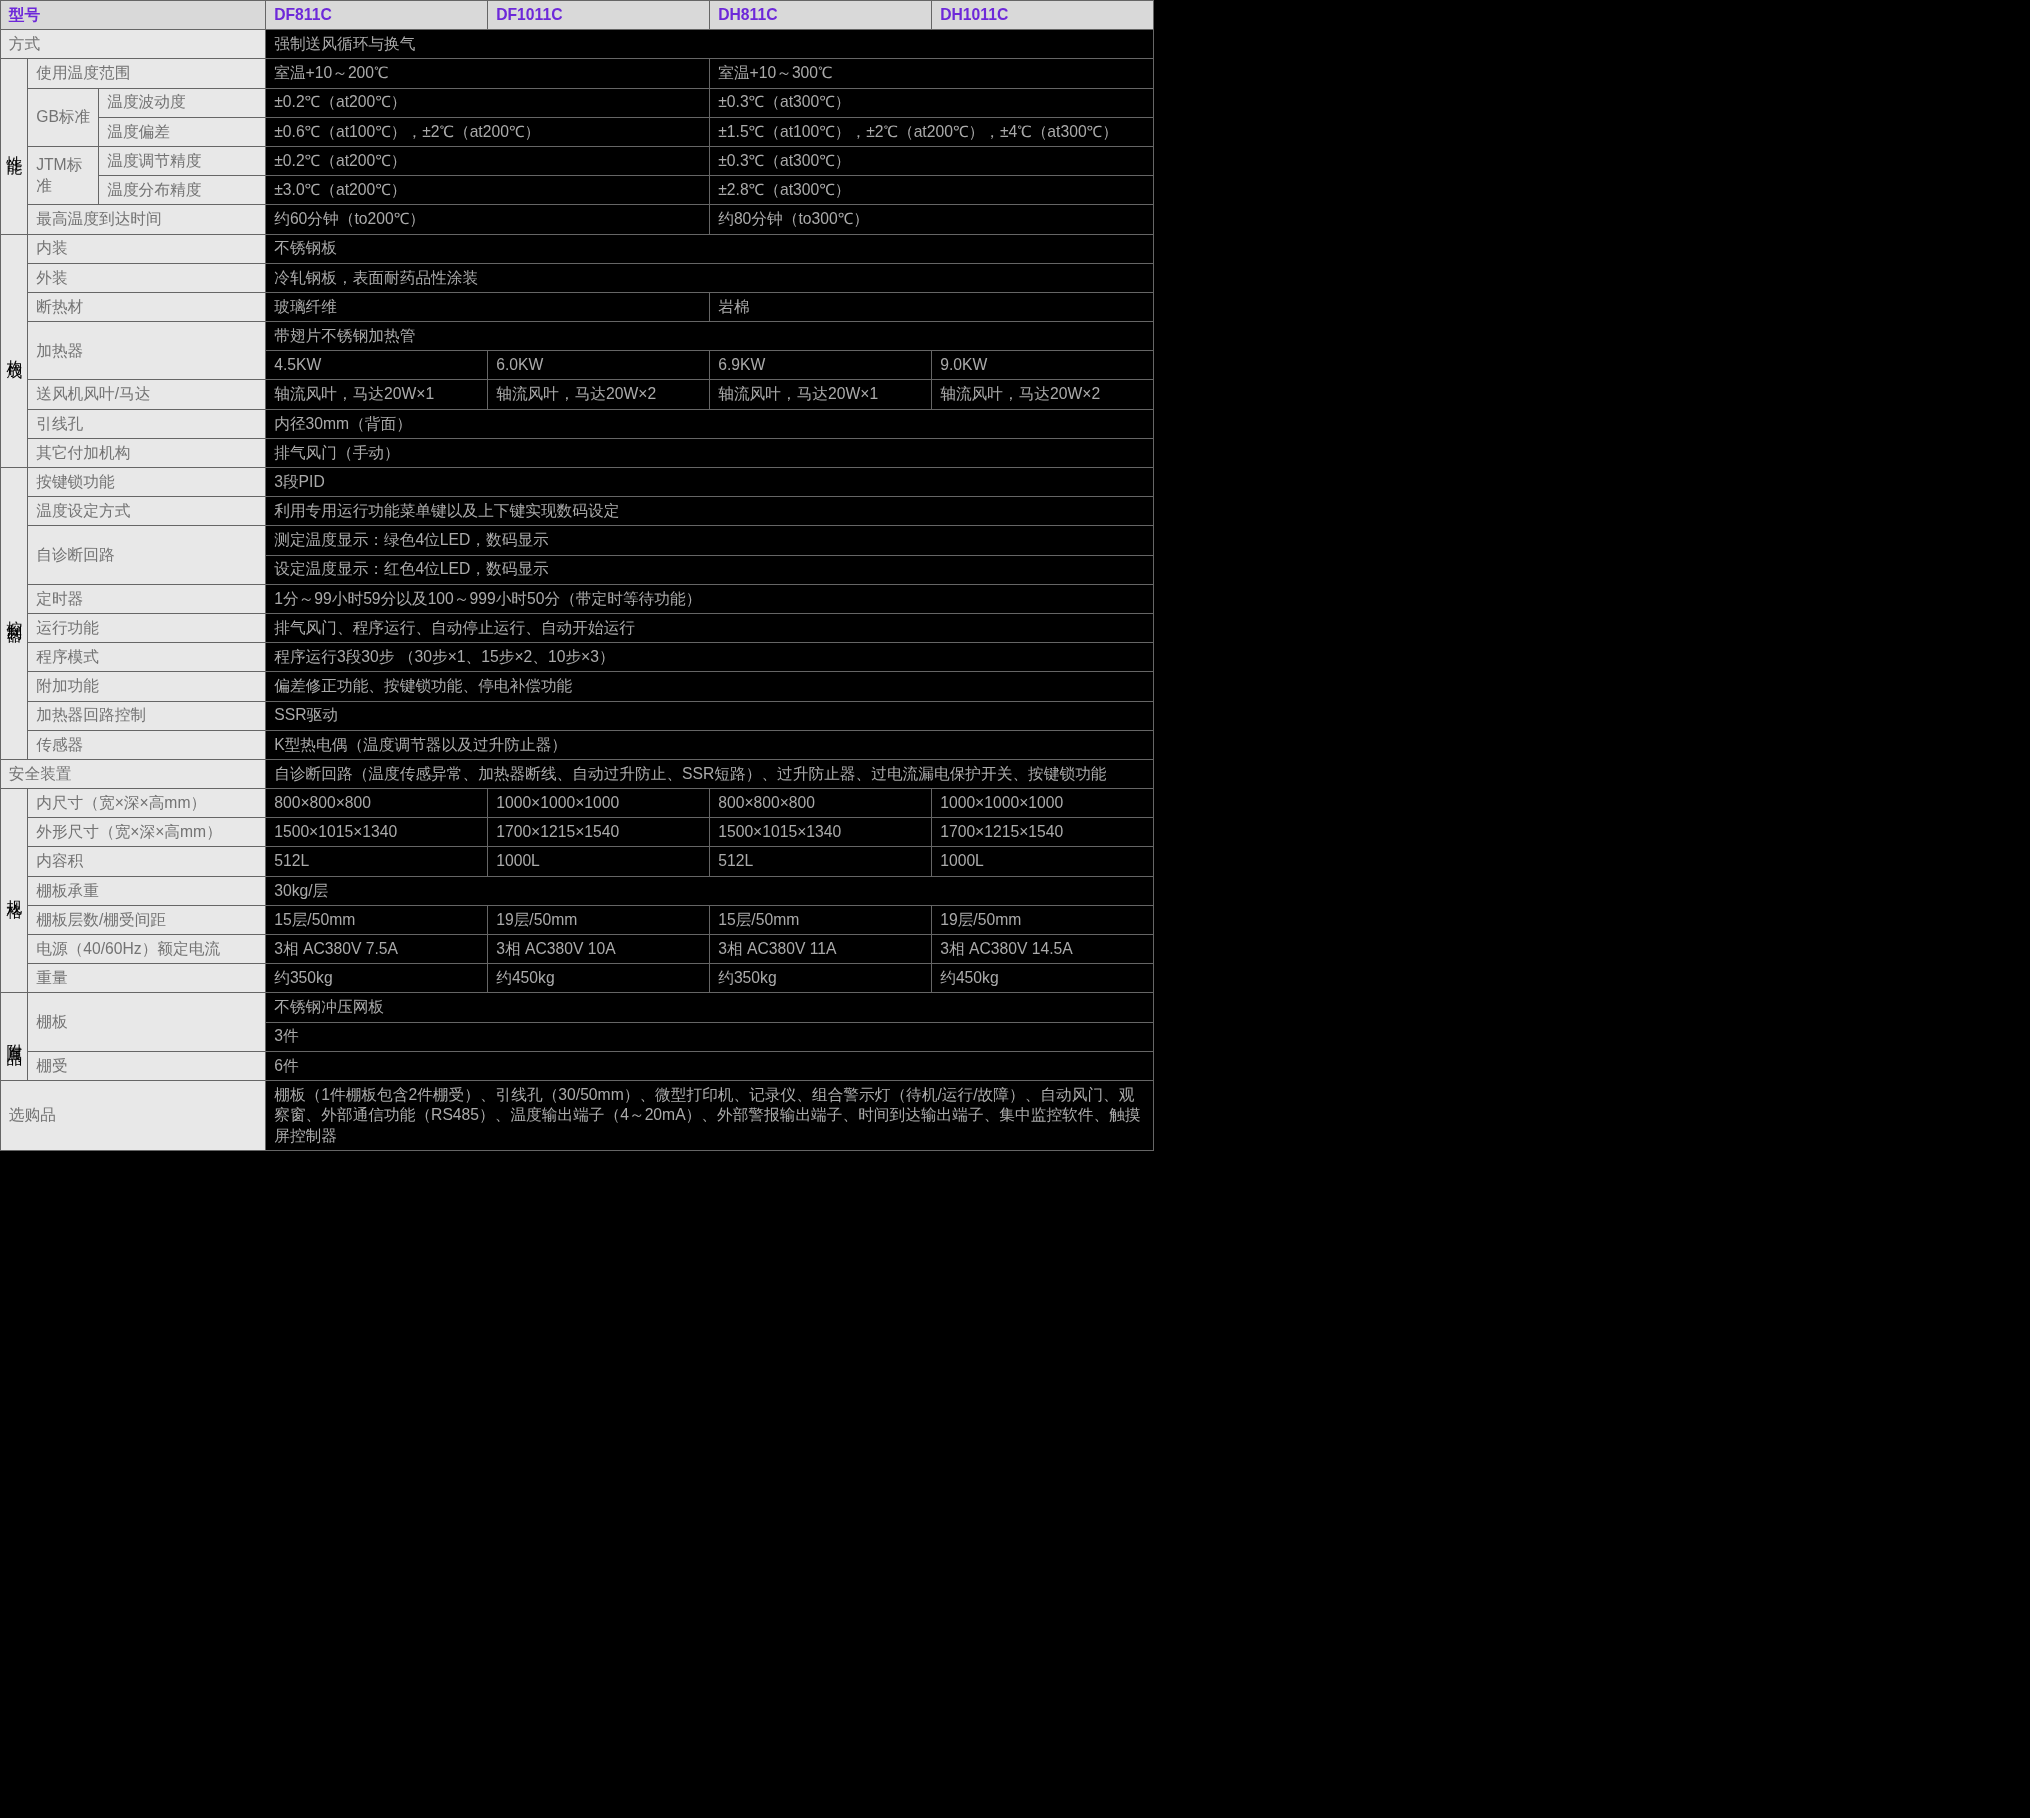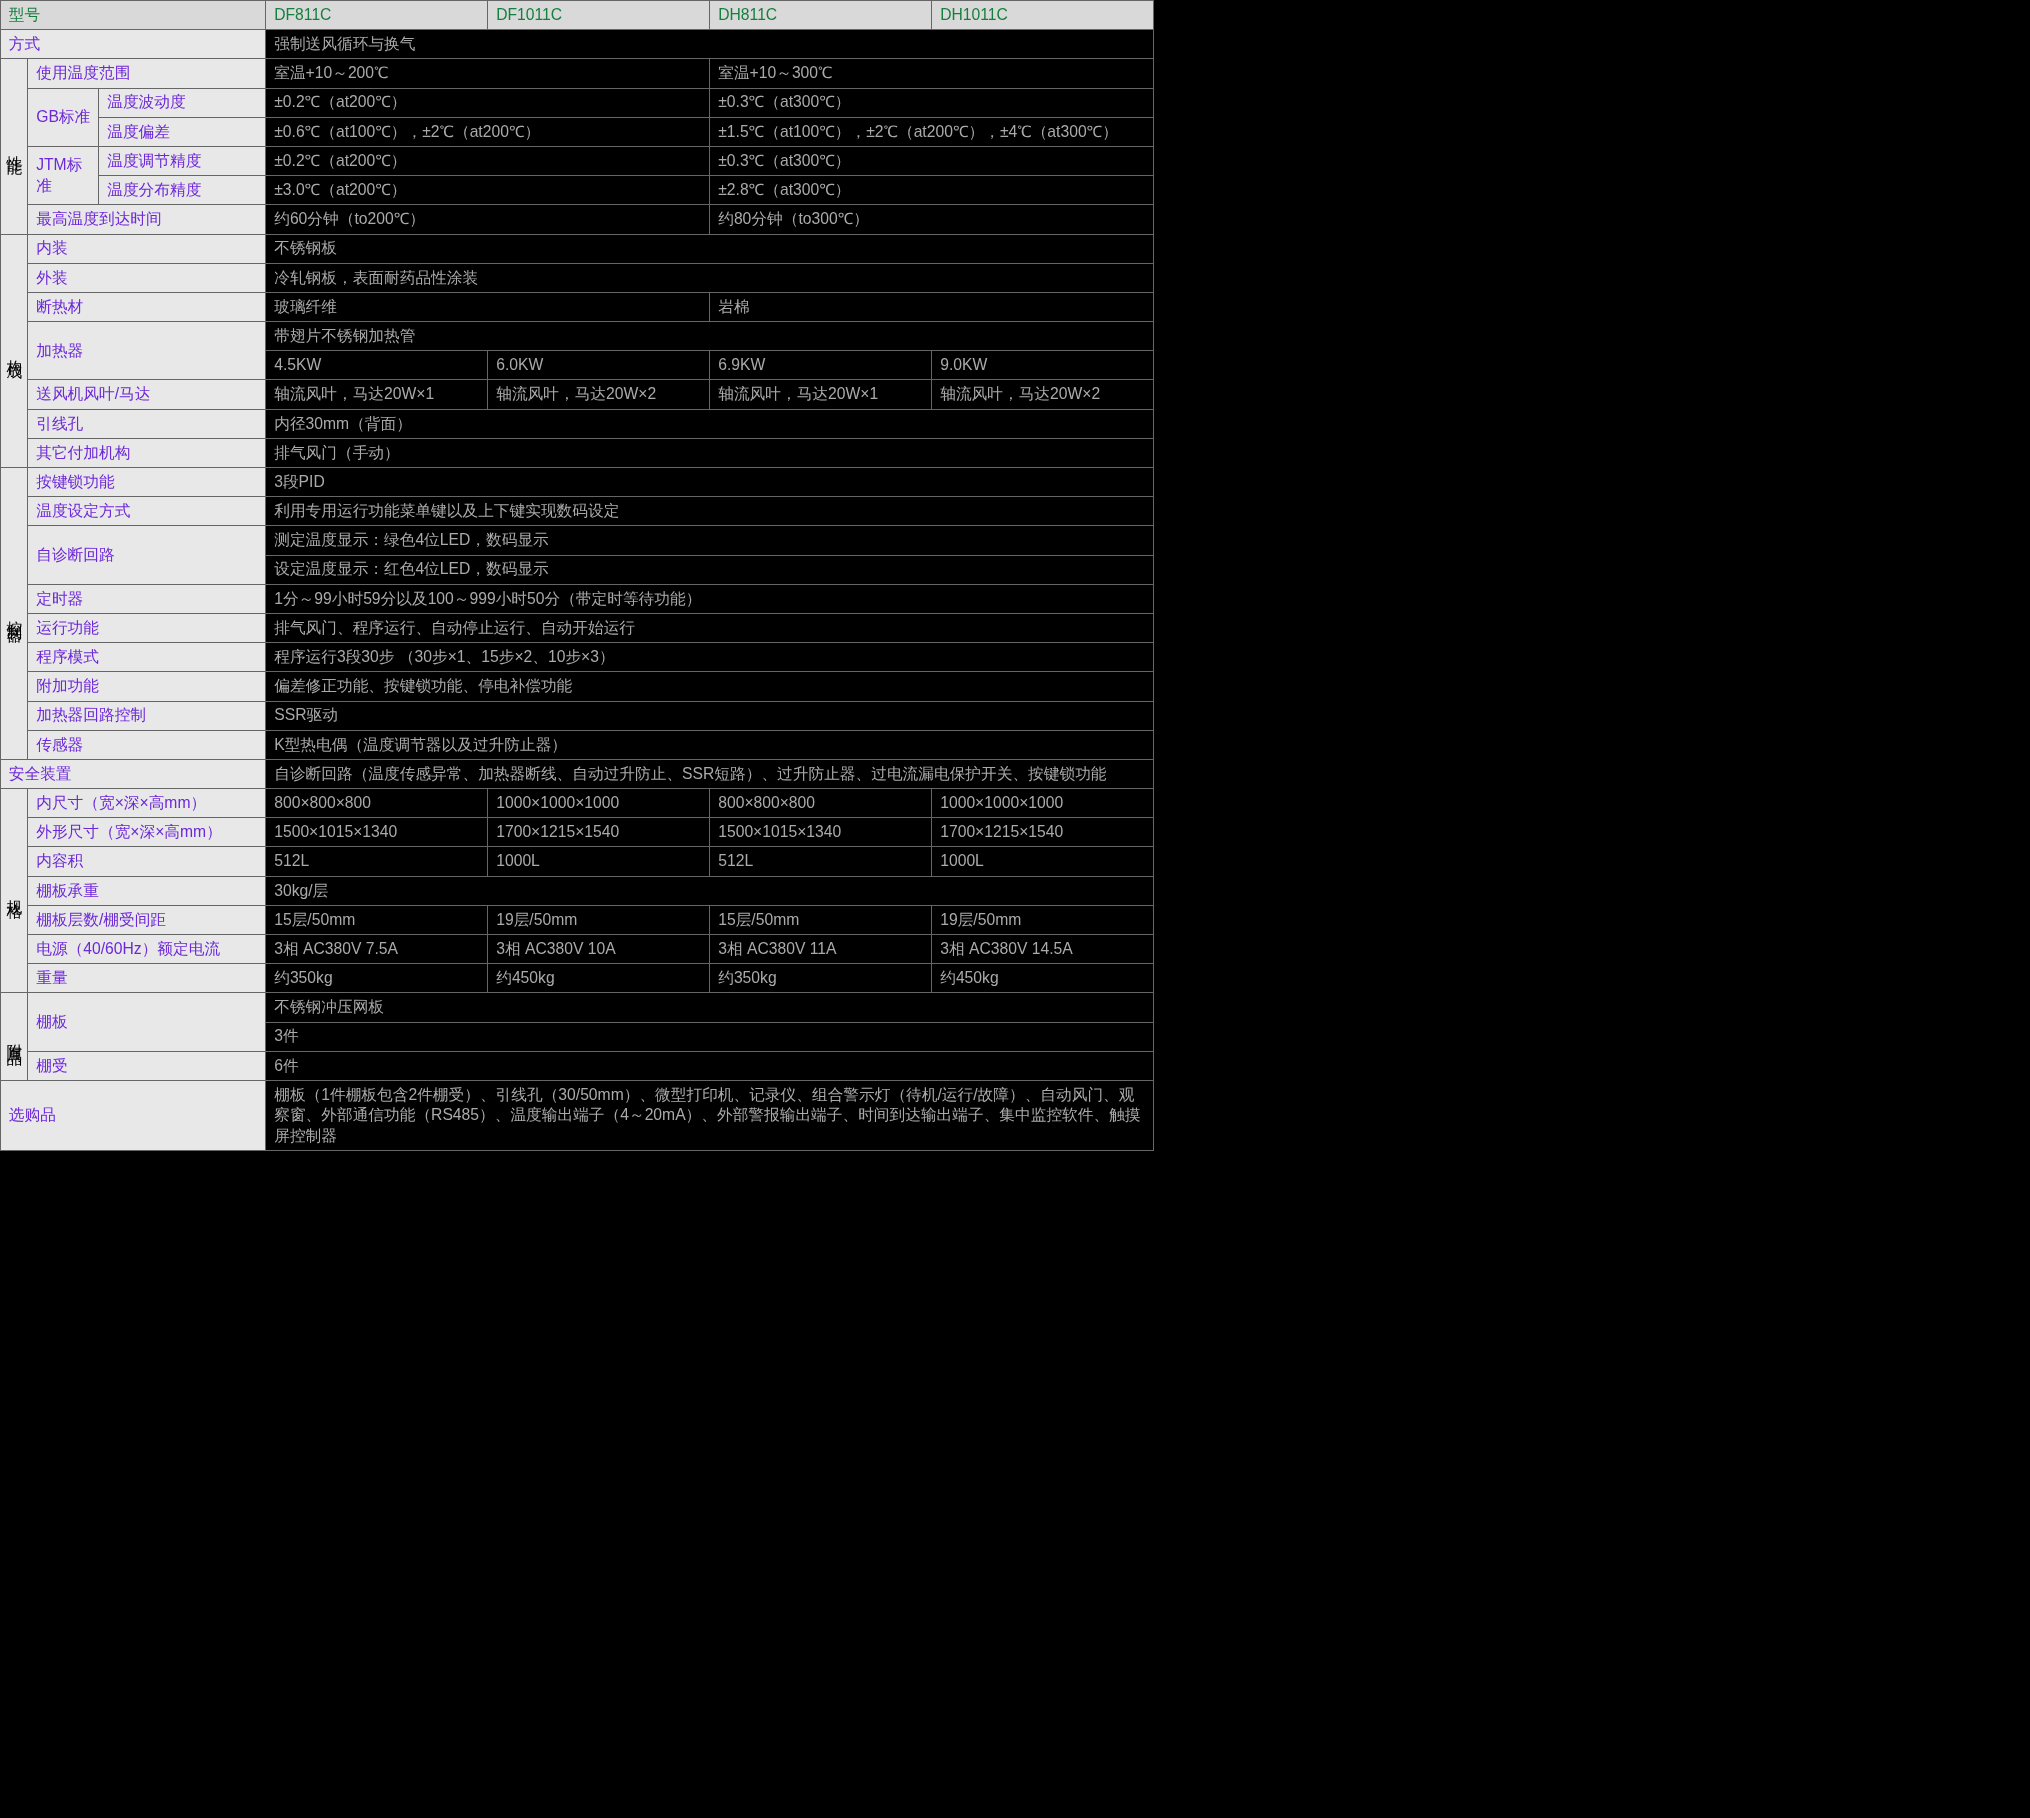--- a/index.html
+++ b/index.html
@@ -17,26 +17,26 @@
   }
   td {
     border: 1px solid #666;
     padding: 3.9px 7.8px;
     vertical-align: middle;
     height: 27.4px;
     line-height: 1.3;
   }
   .hdr {
     background: #d9d9d9;
-    color: #15803d;
-    font-weight: normal;
+    color: #6d28d9;
+    font-weight: bold;
   }
   .lbl {
     background: #e8e8e8;
-    color: #6d28d9;
+    color: #737373;
   }
   .val {
     background: #000;
     color: #aaa;
   }
   .vcat {
     background: #e8e8e8;
     color: #000;
     text-align: center;
     writing-mode: vertical-rl;

